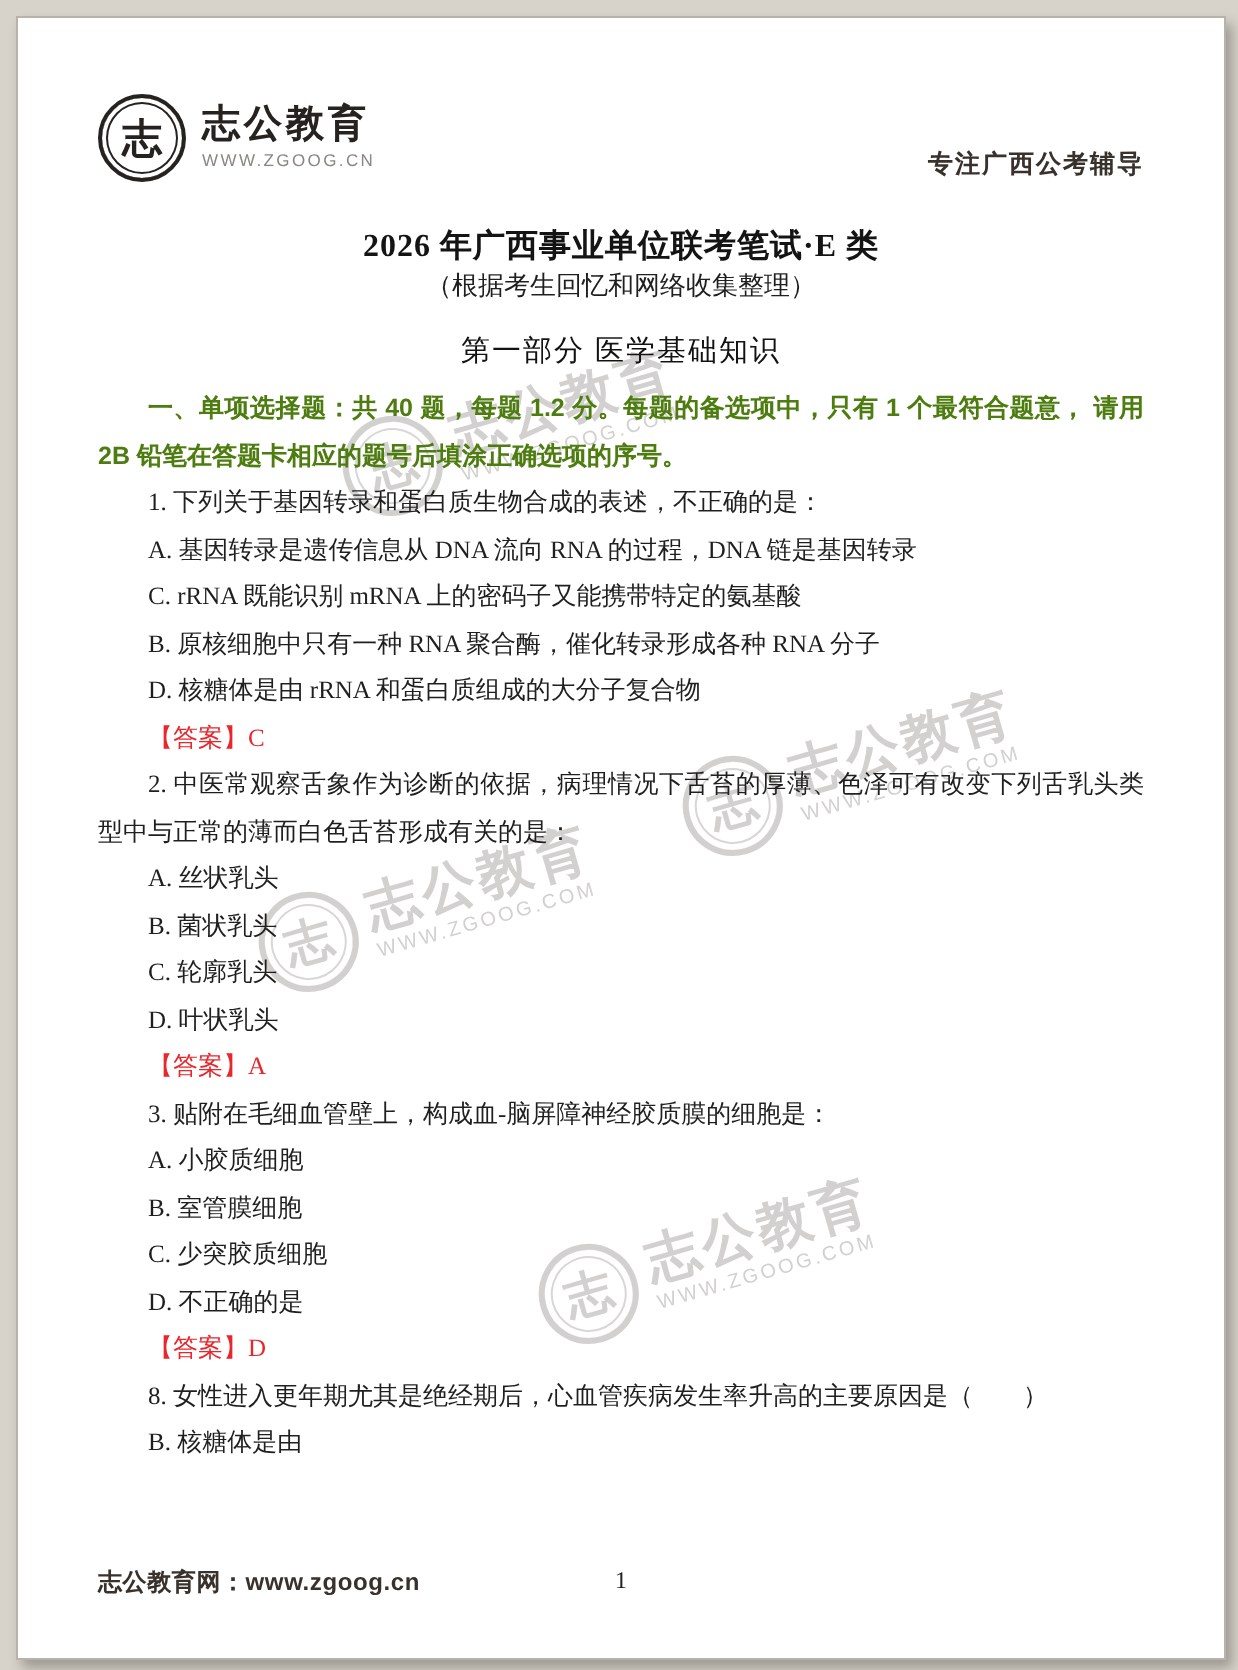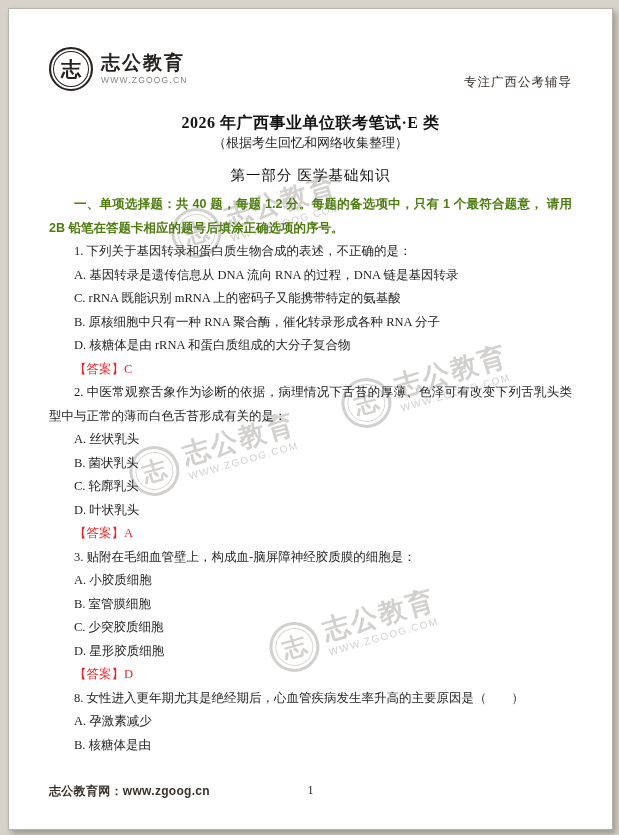--- a/index.html
+++ b/index.html
@@ -59,21 +59,21 @@
   .logo-brand{
     font-family:"Liberation Sans","DejaVu Sans",sans-serif;
     font-size:19px;font-weight:bold;color:#262220;letter-spacing:2px;line-height:1.05;
   }
   .logo-url{
     font-family:"Liberation Sans","DejaVu Sans",sans-serif;
     font-size:8.5px;color:#8a8683;letter-spacing:1.2px;margin-top:2px;
   }
   .tagline{
     font-family:"Liberation Sans","DejaVu Sans",sans-serif;
-    font-size:12.5px;font-weight:normal;color:#39312c;letter-spacing:1px;
+    font-size:12.5px;font-weight:bold;color:#39312c;letter-spacing:1px;
     align-self:flex-end;margin-bottom:2px;text-align:right;
   }
   .title{
     margin:20px 0 0 0;text-align:center;
     font-size:16px;font-weight:600;letter-spacing:0.5px;color:#141414;
   }
   .subtitle{
     text-align:center;font-size:13px;color:#1f1f1f;
   }
   .section{
@@ -170,27 +170,26 @@
         <p class="option">C. 轮廓乳头</p>
         <p class="option">D. 叶状乳头</p>
         <p class="answer"><span>【答案】</span><span>A</span></p>
       </div>
 
       <div>
         <p class="stem">3. 贴附在毛细血管壁上，构成血-脑屏障神经胶质膜的细胞是：</p>
         <p class="option">A. 小胶质细胞</p>
         <p class="option">B. 室管膜细胞</p>
         <p class="option">C. 少突胶质细胞</p>
-        <p class="option">D. 星形胶质细胞</p>
+        <p class="option">D. 不正确的是</p>
         <p class="answer"><span>【答案】</span><span>D</span></p>
       </div>
 
       <div>
         <p class="stem">8. 女性进入更年期尤其是绝经期后，心血管疾病发生率升高的主要原因是（　　）</p>
-        <p class="option">A. 孕激素减少</p>
         <p class="option">B. 核糖体是由</p>
       </div>
     </div>
 
   </div>
 
   <div class="footer">
     <span class="footer-site">志公教育网：www.zgoog.cn</span>
     <span class="footer-page">1</span>
   </div>

